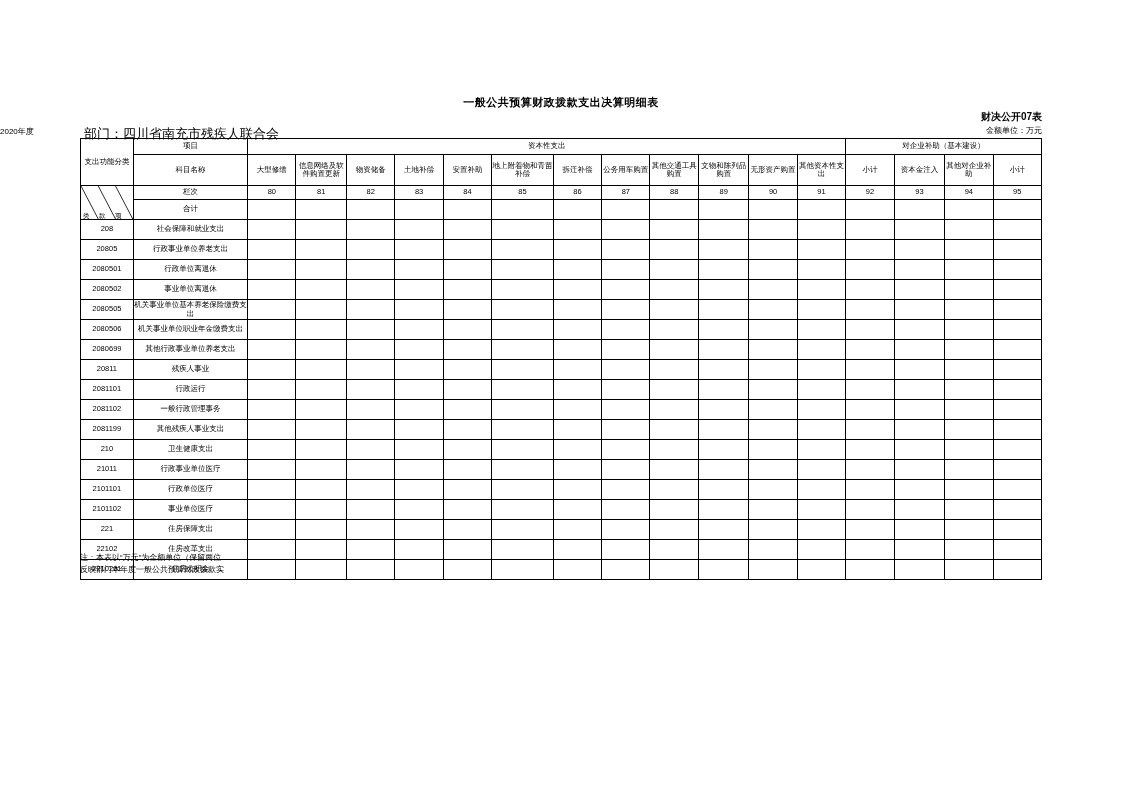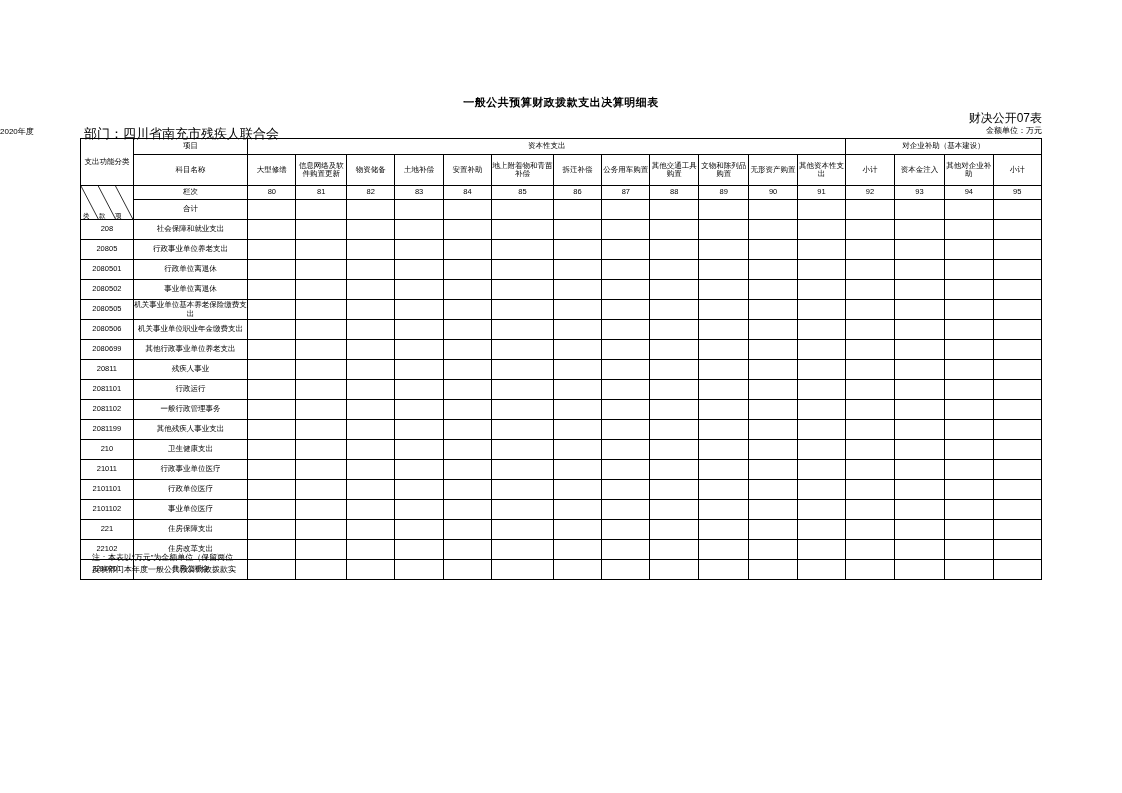--- a/index.html
+++ b/index.html
@@ -29,22 +29,22 @@
     width: 1122px;
     text-align: center;
     font-size: 11px;
     font-weight: bold;
     letter-spacing: 0.5px;
   }
   .form-code {
     position: absolute;
     right: 80px;
     top: 110px;
-    font-size: 12px;
-    font-weight: normal;
+    font-size: 10px;
+    font-weight: bold;
   }
   .dept-line {
     position: absolute;
     left: 84px;
     top: 125px;
     font-size: 13px;
   }
   .year-line {
     position: absolute;
     left: 0;
@@ -118,21 +118,20 @@
     position: absolute;
     top: 0; left: 0;
     width: 100%; height: 100%;
   }
   .notes {
     position: absolute;
     left: 80px;
     top: 552px;
     font-size: 8px;
     line-height: 1.45;
-    padding-left: 12px;
   }
 </style>
 </head>
 <body>
 
 <div class="page">
 
   <div class="doc-title">一般公共预算财政拨款支出决算明细表</div>
   <div class="form-code">财决公开07表</div>
 

